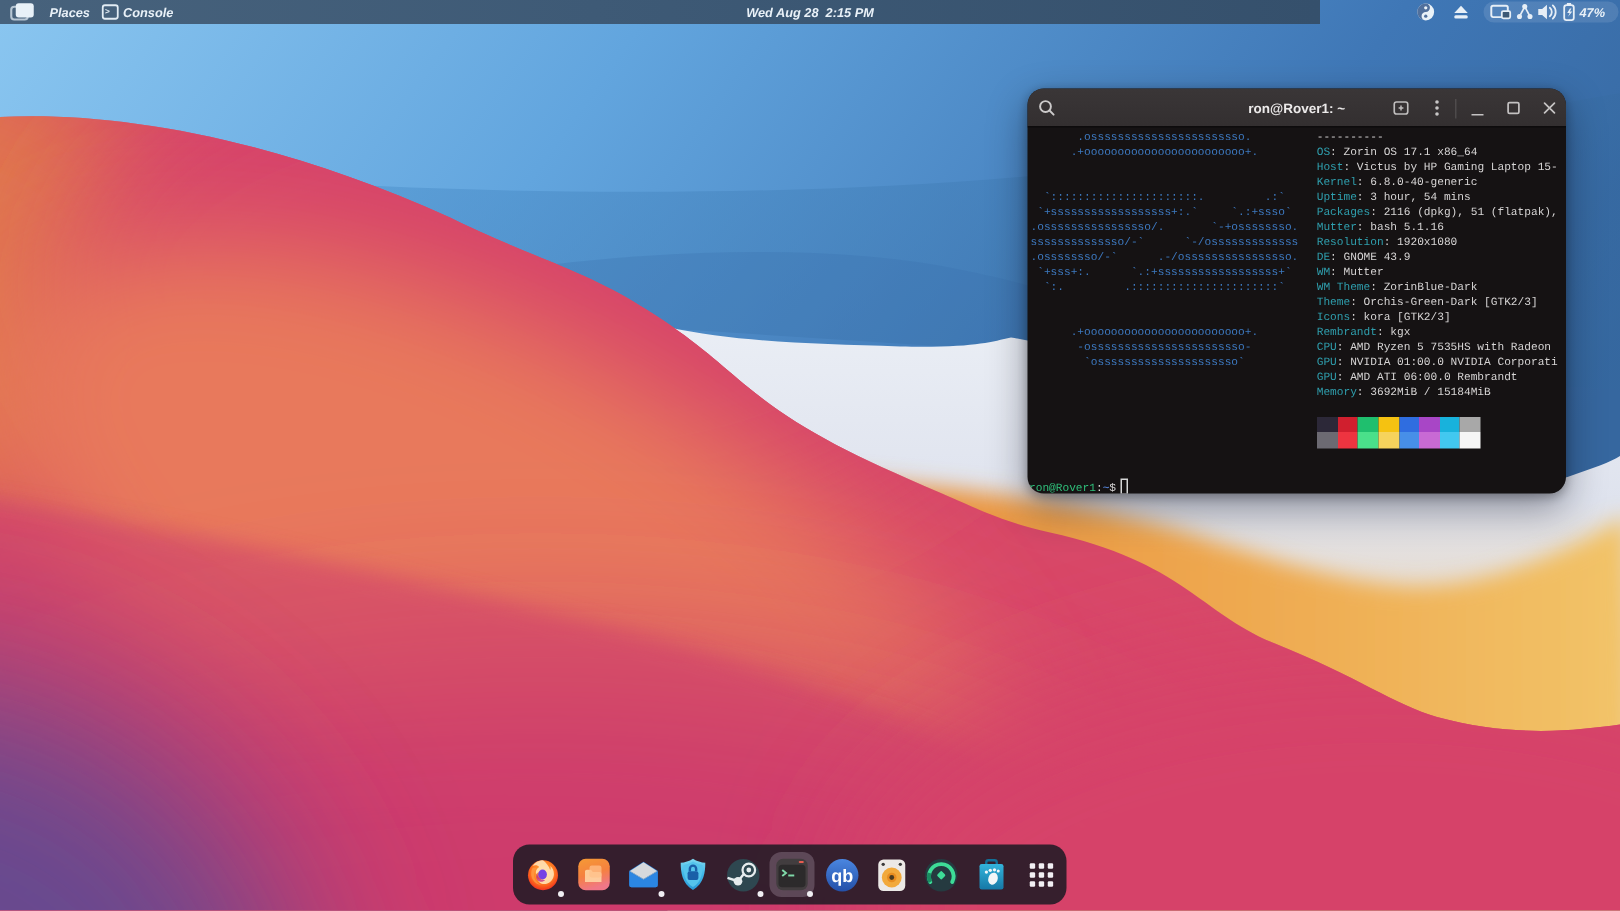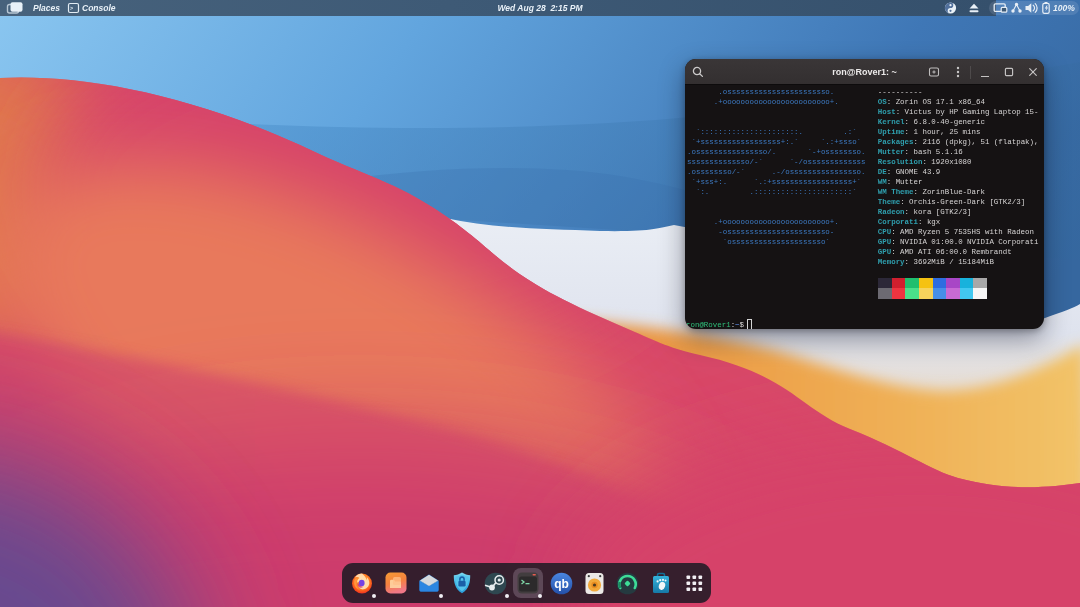--- a/index.html
+++ b/index.html
@@ -1,28 +1,28 @@
 <!DOCTYPE html>
 <html><head><meta charset="utf-8">
 <style>
 *{margin:0;padding:0;box-sizing:border-box}
 html,body{width:1080px;height:607px;overflow:hidden;font-family:"Liberation Sans",sans-serif}
 #scene{position:relative;width:1080px;height:607px;overflow:hidden;transform:translateZ(0)}
 #wall{position:absolute;left:0;top:0}
 
-#panel{position:absolute;left:0;top:0;width:996px;height:16px;background:linear-gradient(90deg,#47627c 0%,#3e5a76 45%,#35506c 100%);color:#e9f1f8;font-weight:bold;font-style:italic;font-size:8.5px}
+#panel{position:absolute;left:0;top:0;width:880px;height:16px;background:linear-gradient(90deg,#47627c 0%,#3e5a76 45%,#35506c 100%);color:#e9f1f8;font-weight:bold;font-style:italic;font-size:8.5px}
 .pitem{position:absolute;top:0;height:16px;line-height:16px;white-space:nowrap}
 
 #term{position:absolute;left:685px;top:59px;width:359px;height:270px;border-radius:11px;background:#151213;box-shadow:0 10px 26px rgba(0,0,15,0.38),0 2px 7px rgba(0,0,0,0.3);overflow:hidden}
 #tbar{position:absolute;left:0;top:0;width:100%;height:26px;background:linear-gradient(#3a3637,#332f30);border-bottom:1px solid #0d0b0c}
 #ttitle{position:absolute;left:0;top:0;width:100%;text-align:center;line-height:26px;font-size:9px;font-weight:bold;color:#eceaea}
 #term pre{position:absolute;font-family:"Liberation Mono",monospace;font-size:7.45px;line-height:10px;letter-spacing:0px}
 #art{left:2px;top:27.5px;color:#3d79c0;font-weight:normal}
 #info{left:192.8px;top:27.5px}
-.lb{color:#2f9fae;font-weight:bold}
+.lb{color:#2f9fae;font-weight:normal}
 .v{color:#d6d4d4}
 #prompt{left:1px;top:260px}
 .pg{color:#2fbf7a;font-weight:normal}
 .pw{color:#dad8d8}
 .pt{color:#4f78c4;font-weight:bold}
 .cur{display:inline-block;width:5.2px;height:10.5px;border:1.2px solid #d5d6d6;vertical-align:-2.5px;margin-left:2.5px}
 
 #panel,#term,#dock{opacity:0.999}
 #dock{position:absolute;left:342px;top:563px;width:369px;height:40px;border-radius:11px;background:rgba(40,28,40,0.92)}
 .dot{position:absolute;width:4px;height:4px;border-radius:50%;background:#f0eef2;top:594px}
@@ -115,21 +115,21 @@
   </svg>
   <svg class="pitem" style="left:1023px" width="16" height="16" viewBox="0 0 16 16">
     <path d="M2.5 6 h2.6 l3.2 -2.8 v9.6 l-3.2 -2.8 h-2.6 z" fill="#e6eef6"></path>
     <path d="M10.2 5.2 a3.6 3.6 0 0 1 0 5.6 M12.2 3.6 a6 6 0 0 1 0 8.8" stroke="#e6eef6" stroke-width="1.2" fill="none" stroke-linecap="round"></path>
   </svg>
   <svg class="pitem" style="left:1039px" width="14" height="16" viewBox="0 0 14 16">
     <rect x="3.8" y="3.4" width="6.4" height="10" rx="1.6" fill="none" stroke="#e6eef6" stroke-width="1.2"></rect>
     <rect x="5.6" y="2" width="2.8" height="1.4" fill="#e6eef6"></rect>
     <path d="M7.6 5.6 L5.8 8.6 h1.6 l-1 2.6 l2.8 -3.6 h-1.6 l1 -2z" fill="#e6eef6"></path>
   </svg>
-  <div class="pitem" style="left:1053px">100%</div>
+  <div class="pitem" style="left:1053px">47%</div>
 </div>
 
 <div id="term">
   <div id="tbar">
     <div id="ttitle">ron@Rover1: ~</div>
     <svg style="position:absolute;left:6px;top:6px" width="14" height="14" viewBox="0 0 14 14">
       <circle cx="6" cy="6" r="3.6" fill="none" stroke="#cccaca" stroke-width="1.3"></circle>
       <path d="M8.7 8.7 L11.4 11.4" stroke="#cccaca" stroke-width="1.3" stroke-linecap="round"></path>
     </svg>
     <svg style="position:absolute;left:242px;top:6px" width="14" height="14" viewBox="0 0 14 14">
@@ -163,30 +163,30 @@
   `:.         .::::::::::::::::::::::`
 
 
       .+oooooooooooooooooooooooo+.
        -osssssssssssssssssssssso-
         `osssssssssssssssssssso`</pre>
   <pre id="info"><span class="v">----------</span>
 <span class="lb">OS</span><span class="v">: Zorin OS 17.1 x86_64</span>
 <span class="lb">Host</span><span class="v">: Victus by HP Gaming Laptop 15-</span>
 <span class="lb">Kernel</span><span class="v">: 6.8.0-40-generic</span>
-<span class="lb">Uptime</span><span class="v">: 1 hour, 25 mins</span>
+<span class="lb">Uptime</span><span class="v">: 3 hour, 54 mins</span>
 <span class="lb">Packages</span><span class="v">: 2116 (dpkg), 51 (flatpak),</span>
 <span class="lb">Mutter</span><span class="v">: bash 5.1.16</span>
 <span class="lb">Resolution</span><span class="v">: 1920x1080</span>
 <span class="lb">DE</span><span class="v">: GNOME 43.9</span>
 <span class="lb">WM</span><span class="v">: Mutter</span>
 <span class="lb">WM Theme</span><span class="v">: ZorinBlue-Dark</span>
 <span class="lb">Theme</span><span class="v">: Orchis-Green-Dark [GTK2/3]</span>
-<span class="lb">Radeon</span><span class="v">: kora [GTK2/3]</span>
-<span class="lb">Corporati</span><span class="v">: kgx</span>
+<span class="lb">Icons</span><span class="v">: kora [GTK2/3]</span>
+<span class="lb">Rembrandt</span><span class="v">: kgx</span>
 <span class="lb">CPU</span><span class="v">: AMD Ryzen 5 7535HS with Radeon</span>
 <span class="lb">GPU</span><span class="v">: NVIDIA 01:00.0 NVIDIA Corporati</span>
 <span class="lb">GPU</span><span class="v">: AMD ATI 06:00.0 Rembrandt</span>
 <span class="lb">Memory</span><span class="v">: 3692MiB / 15184MiB</span></pre>
   <div style="position:absolute;left:193.3px;top:219px;width:13.6px;height:10.4px;background:#2c2838"></div>
       <div style="position:absolute;left:206.9px;top:219px;width:13.6px;height:10.4px;background:#d01f2e"></div>
       <div style="position:absolute;left:220.4px;top:219px;width:13.6px;height:10.4px;background:#1fbf6e"></div>
       <div style="position:absolute;left:234.0px;top:219px;width:13.6px;height:10.4px;background:#f5c211"></div>
       <div style="position:absolute;left:247.5px;top:219px;width:13.6px;height:10.4px;background:#2f6de0"></div>
       <div style="position:absolute;left:261.1px;top:219px;width:13.6px;height:10.4px;background:#a846c6"></div>

